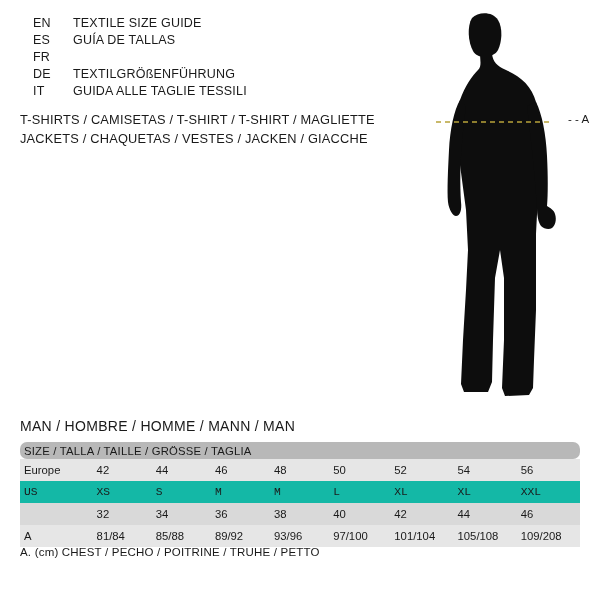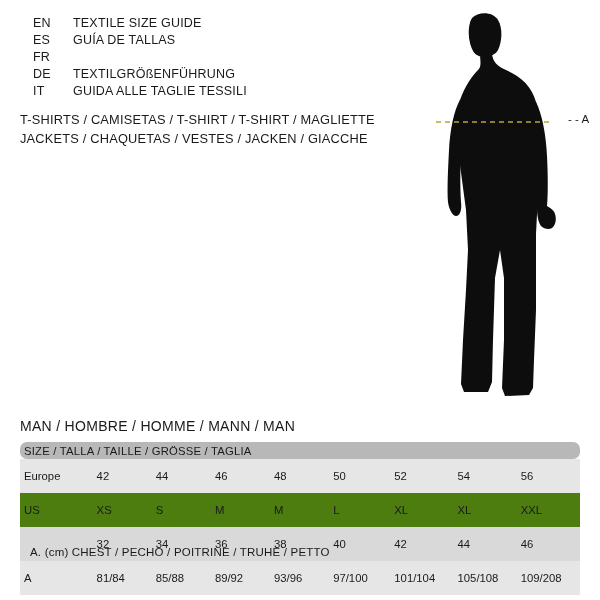--- a/index.html
+++ b/index.html
@@ -91,42 +91,42 @@
     left: 20px;
     top: 442px;
     width: 560px;
     border-collapse: collapse;
     font-size: 11.3px;
     color: #1a1a1a;
   }
   table.size-table td, table.size-table th {
     text-align: left;
     padding: 0 0 0 4px;
-    height: 34px;
+    height: 22px;
     font-weight: normal;
   }
   table.size-table thead tr {
     background: #b8b8b8;
   }
   table.size-table thead th {
     height: 17px;
     font-size: 11.3px;
     letter-spacing: 0.2px;
     border-radius: 7px;
   }
   tr.row-shade-light { background: #e6e6e6; }
-  tr.row-shade-white { background: #4d7c0f; }
+  tr.row-shade-white { background: #14b8a6; font-family: Liberation Mono, monospace; }
   tr.row-shade-mid   { background: #d9d9d9; }
 
   .col-label { width: 84px; }
   .col-v { width: 68px; }
 
   .footnote {
     position: absolute;
-    left: 30px;
+    left: 20px;
     top: 546px;
     font-size: 11.5px;
     letter-spacing: 0.2px;
     color: #1a1a1a;
   }
 </style>
 </head>
 <body>
 
 <div class="page">

